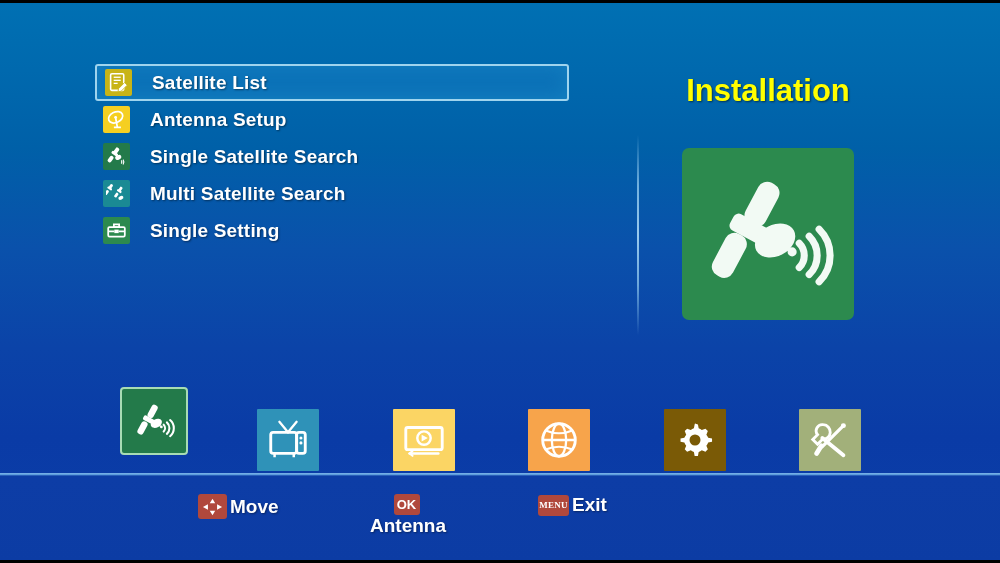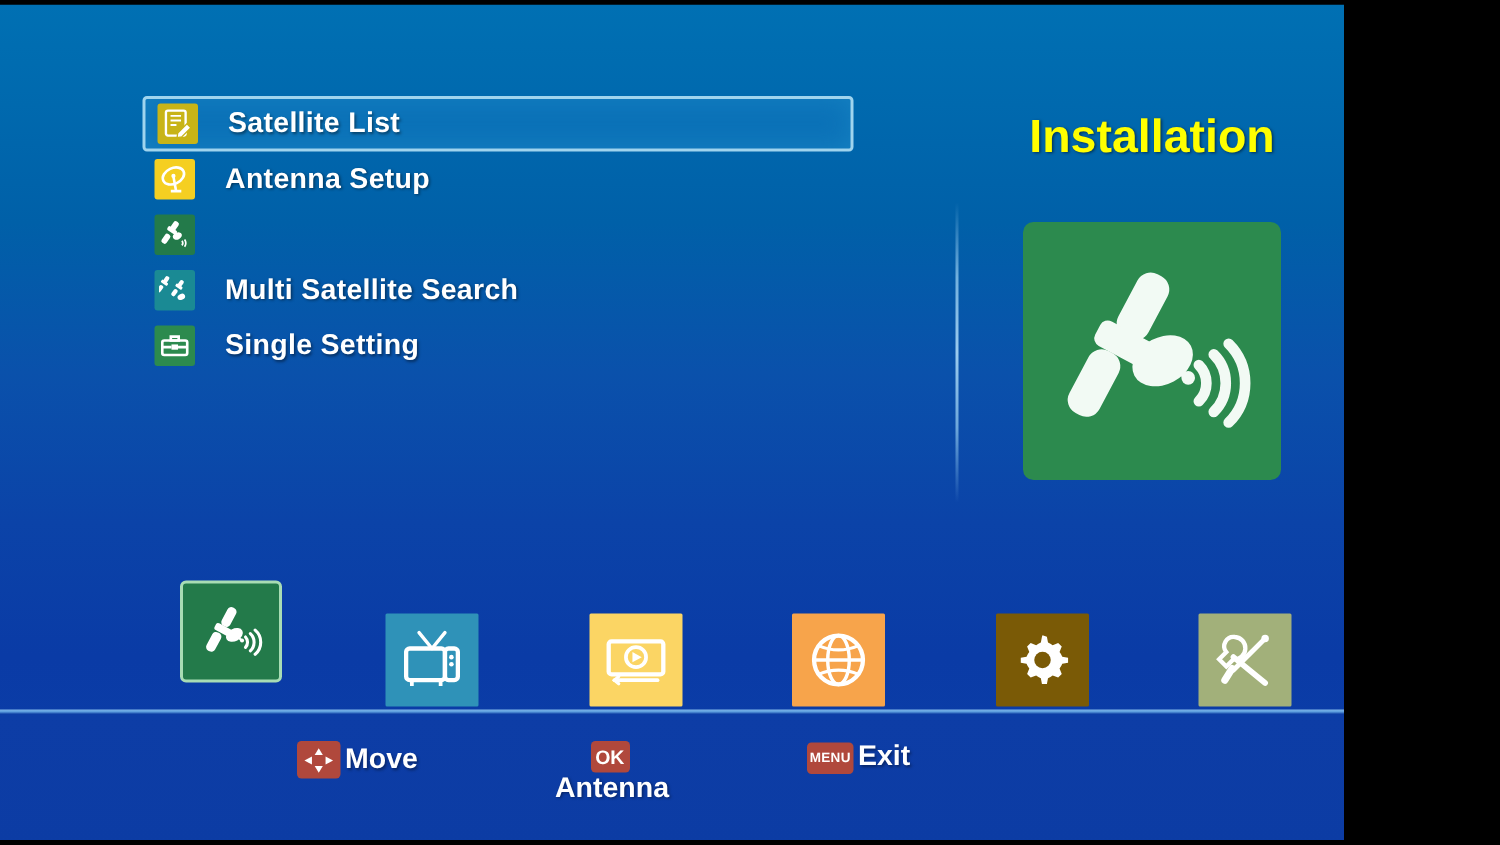--- a/index.html
+++ b/index.html
@@ -5,21 +5,21 @@
 <style>
   * { box-sizing: border-box; margin: 0; padding: 0; }
   html, body {
     width: 1000px; height: 563px;
     background: #000;
     font-family: "Liberation Sans", sans-serif;
     overflow: hidden;
   }
   #screen {
     position: relative;
-    width: 896px; height: 563px;
+    width: 1000px; height: 563px;
     border-top: 3px solid #000;
     border-bottom: 3px solid #000;
     background: linear-gradient(180deg,
         #0070b3 0%,
         #0069ae 12%,
         #0060a8 26%,
         #0a51ab 44%,
         #0b43a8 62%,
         #0a3ba6 78%,
         #0c3ea8 100%);
@@ -141,21 +141,21 @@
   }
   .key-badge {
     background: #b0483c;
     border-radius: 3px;
     color: #ffffff;
     display: flex; align-items: center; justify-content: center;
     font-weight: bold;
     margin-right: 3px;
   }
   .key-badge.ok   { width: 26px; height: 21px; font-size: 13px; }
-  .key-badge.menu { width: 31px; height: 21px; font-size: 9px; letter-spacing: .2px; }
+  .key-badge.menu { width: 31px; height: 21px; font-size: 9px; letter-spacing: .2px; font-family: Liberation Serif, serif; }
   .key-badge.dpad { width: 29px; height: 25px; }
   .hint-label {
     color: #ffffff;
     font-size: 19px;
     font-weight: bold;
     text-shadow: 1px 1px 2px rgba(0,0,0,.4);
   }
 </style>
 </head>
 <body>
@@ -198,20 +198,21 @@
         <span class="menu-icon" style="background:#237a4a">
           <svg width="21" height="21" viewBox="0 0 24 24">
             <rect x="9.5" y="1.5" width="4.5" height="8" rx="1.8" fill="#fff" transform="rotate(35 11.7 5.5)"></rect>
             <rect x="3" y="11" width="4.5" height="8" rx="1.8" fill="#fff" transform="rotate(35 5.2 15)"></rect>
             <rect x="6" y="7" width="8" height="3.4" rx="1.2" fill="#fff" transform="rotate(35 10 8.7)"></rect>
             <ellipse cx="14" cy="13" rx="3.6" ry="2.6" fill="#fff" transform="rotate(-25 14 13)"></ellipse>
             <path d="M17.5 16.5 a3 3 0 0 1 0 3.6" fill="none" stroke="#fff" stroke-width="1.3"></path>
             <path d="M19.5 15.6 a5 5 0 0 1 0 5.6" fill="none" stroke="#fff" stroke-width="1.3"></path>
           </svg>
         </span>
+        <span class="menu-label">Single Satellite Search</span>
       </div>
 
       <div class="menu-row">
         <span class="menu-icon" style="background:#1a8a94">
           <svg width="21" height="21" viewBox="0 0 24 24">
             <g transform="translate(-3,0) scale(0.72)">
               <rect x="9.5" y="1.5" width="4.5" height="8" rx="1.8" fill="#fff" transform="rotate(35 11.7 5.5)"></rect>
               <rect x="3" y="11" width="4.5" height="8" rx="1.8" fill="#fff" transform="rotate(35 5.2 15)"></rect>
               <rect x="6" y="7" width="8" height="3.4" rx="1.2" fill="#fff" transform="rotate(35 10 8.7)"></rect>
             </g>

